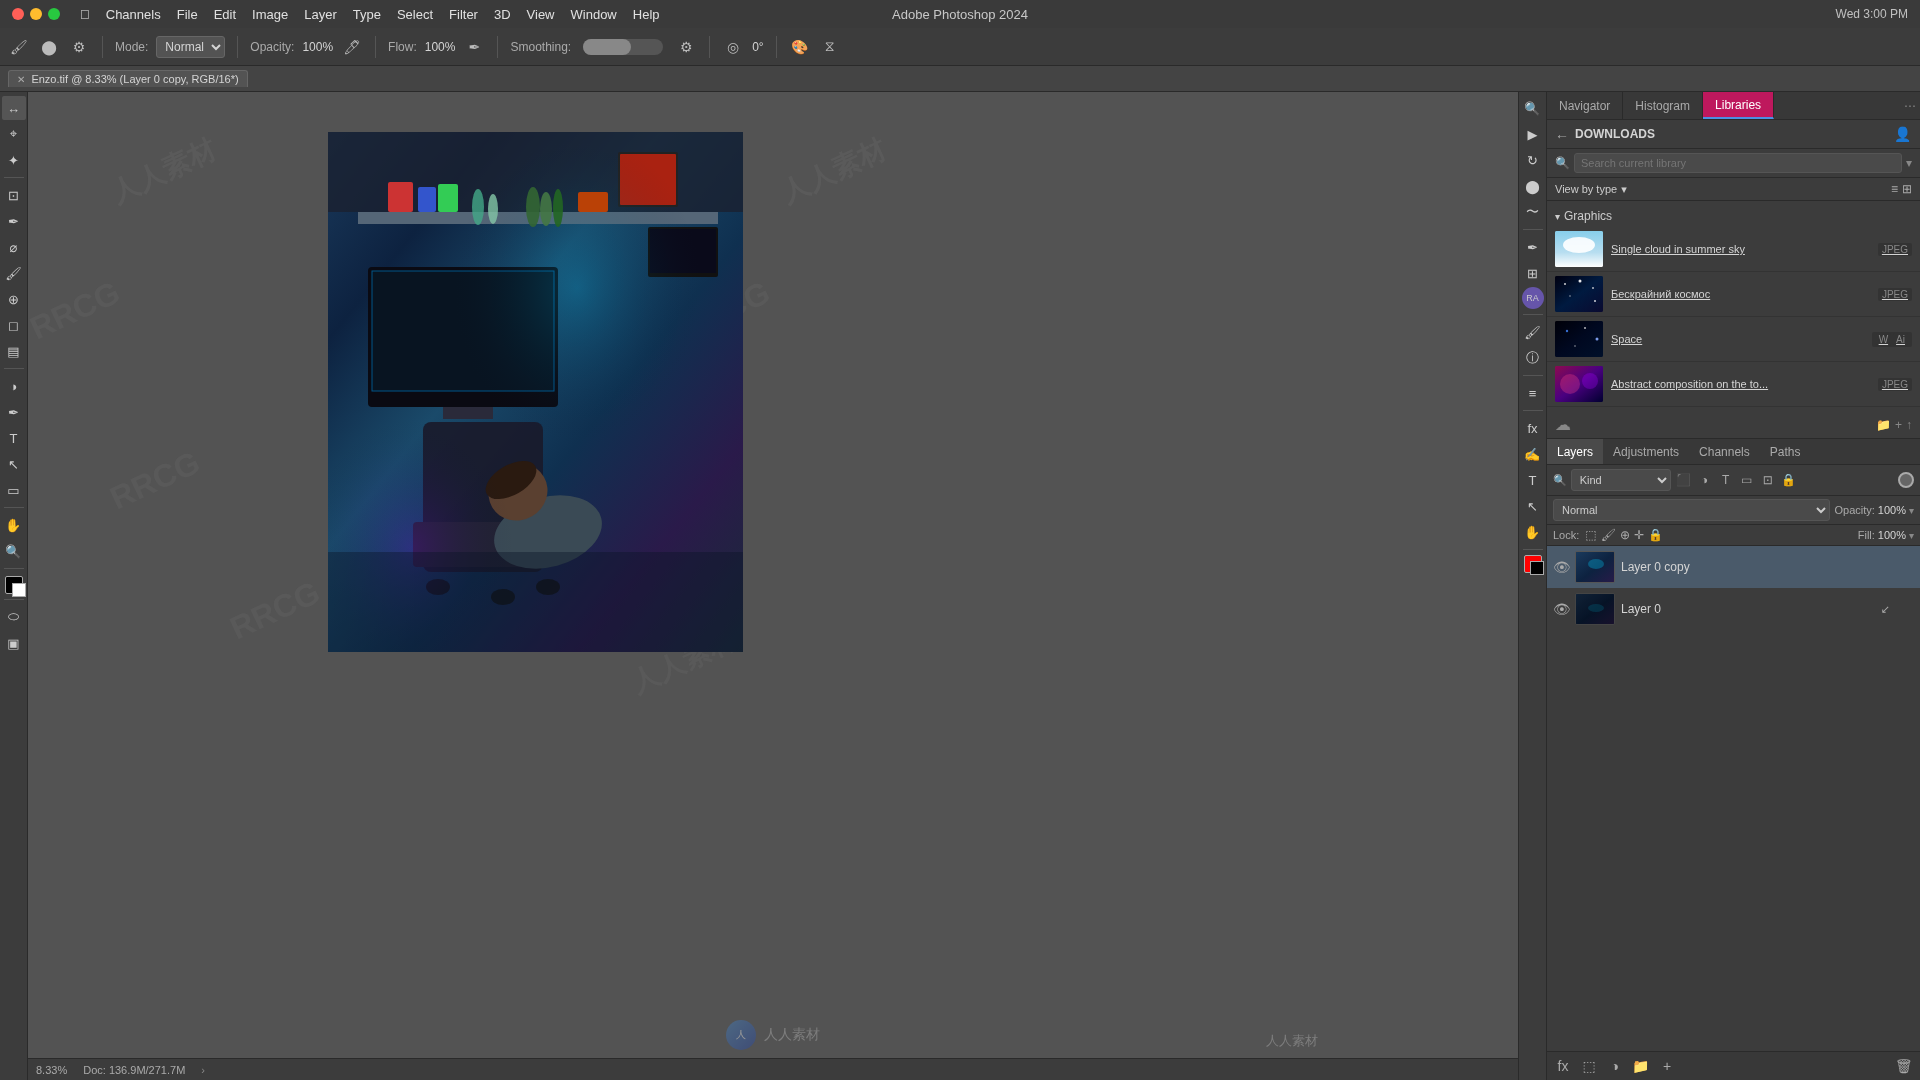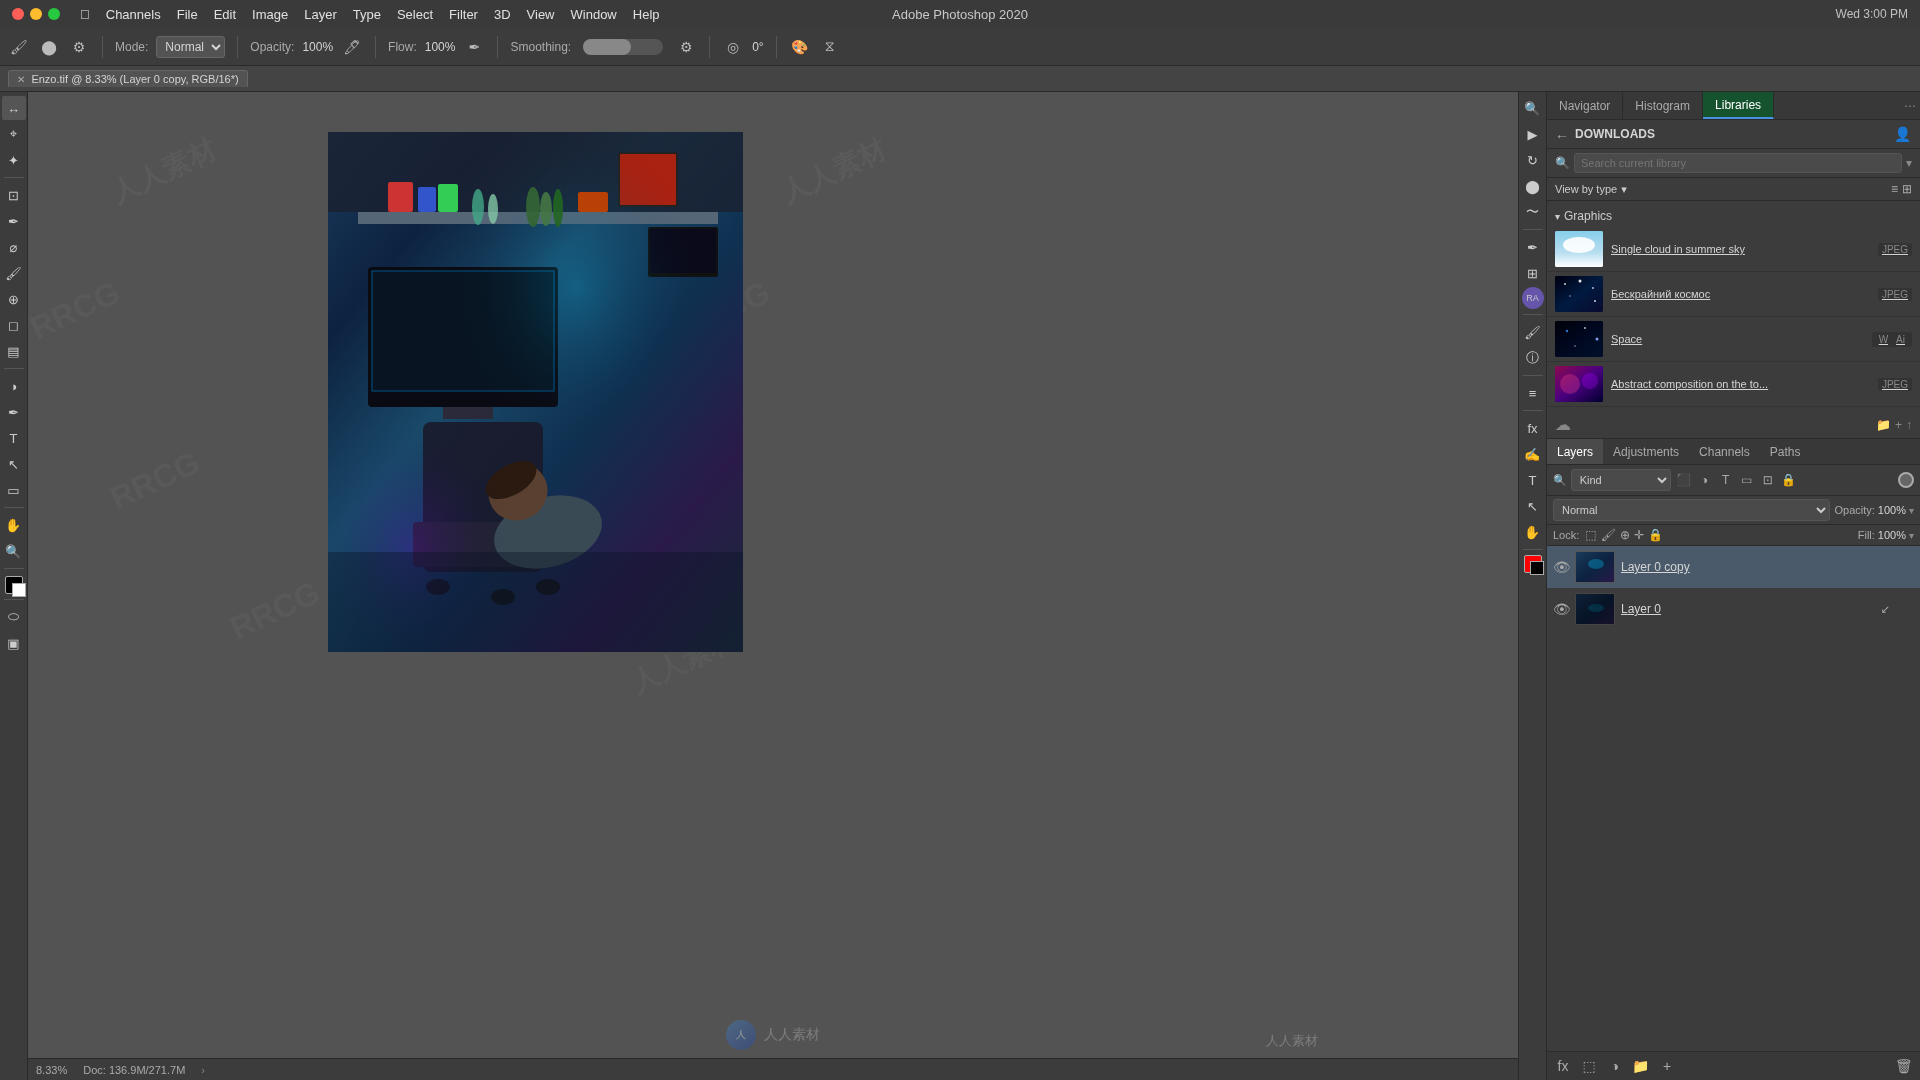--- a/index.html
+++ b/index.html
@@ -253,21 +253,21 @@
     .panel-tab {
       padding: 0 12px;
       display: flex;
       align-items: center;
       font-size: 12px;
       color: #aaa;
       cursor: pointer;
       border-right: 1px solid #2a2a2a;
     }
     .panel-tab.active {
-      background: #14532d;
+      background: #be185d;
       color: #fff;
       border-bottom: 2px solid #4a90e2;
     }
 
     
     .libraries-header {
       display: flex;
       align-items: center;
       padding: 6px 8px;
       gap: 6px;
@@ -519,21 +519,20 @@
       background: linear-gradient(135deg, #1a3a5c, #0d2240, #2a1a4a);
     }
     .layer-thumb-base {
       background: linear-gradient(135deg, #1a3a5c, #0d2240, #2a1a4a);
       filter: brightness(0.8);
     }
     .layer-name {
       font-size: 12px;
       color: #d4d4d4;
       flex: 1;
-      text-decoration: underline;
     }
     .layers-bottom-bar {
       display: flex;
       align-items: center;
       padding: 4px 6px;
       gap: 6px;
       border-top: 1px solid #2a2a2a;
       background: #383838;
     }
     .layers-bottom-icon {
@@ -563,21 +562,21 @@
     <span>Image</span>
     <span>Layer</span>
     <span>Type</span>
     <span>Select</span>
     <span>Filter</span>
     <span>3D</span>
     <span>View</span>
     <span>Window</span>
     <span>Help</span>
   </div>
-  <div class="titlebar-center">Adobe Photoshop 2020</div>
+  <div class="titlebar-center">Adobe Photoshop 2024</div>
   <div class="titlebar-right">
     <span>Wed 3:00 PM</span>
   </div>
 </div>
 
 <div class="options-bar">
   <button class="icon-btn">🖌</button>
   <button class="icon-btn">⬤</button>
   <button class="icon-btn">⚙</button>
   <div class="separator-v"></div>

